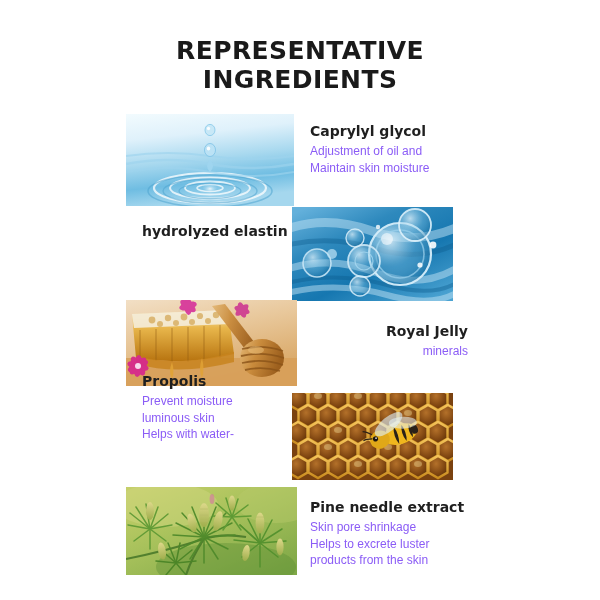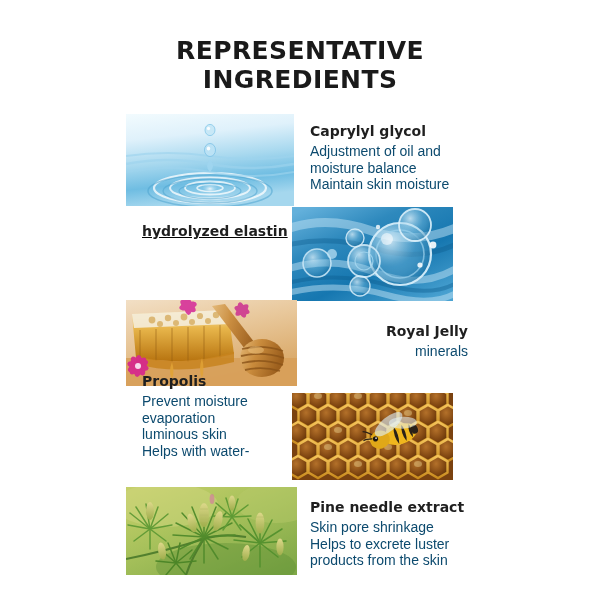--- a/index.html
+++ b/index.html
@@ -62,23 +62,23 @@
     font-family: "DejaVu Sans", sans-serif;
     font-weight: bold;
     font-size: 14px;
     line-height: 19px;
     color: #1f1f1f;
     margin: 0 0 2px 0;
     white-space: nowrap;
   }
   .ing-desc {
     font-family: "Liberation Sans", sans-serif;
-    font-size: 14px;
+    font-size: 12px;
     line-height: 16.5px;
-    color: #0c4a6e;
+    color: #8b5cf6;
     margin: 0;
   }
   .ing-desc span {
     display: block;
     white-space: nowrap;
   }
 </style>
 </head>
 <body>
 
@@ -130,21 +130,20 @@
         <ellipse cx="84" cy="16" rx="5" ry="5.6" fill="#c8e8f7" stroke="#85c8e8" stroke-width="0.8"></ellipse>
         <ellipse cx="82.5" cy="14.5" rx="1.6" ry="1.8" fill="#ffffff" opacity="0.9"></ellipse>
         <ellipse cx="82.5" cy="34.5" rx="1.7" ry="2" fill="#ffffff" opacity="0.9"></ellipse>
       </svg>
     </div>
 
     <div class="textblock" style="left:310px; top:122px; width:170px;">
       <p class="ing-name">Caprylyl glycol</p>
       <p class="ing-desc">
         <span>Adjustment of oil and</span>
-        <span>moisture balance</span>
         <span>Maintain skin moisture</span>
       </p>
     </div>
   </div>
 
   <div class="row">
 
     <div class="photo" style="left:292px; top:207px; width:161px; height:94px;">
       <svg viewBox="0 0 161 94" preserveAspectRatio="none">
         <defs>
@@ -179,21 +178,21 @@
         <circle cx="25" cy="56" r="14" fill="url(#bub1)" stroke="#cfeaf8" stroke-width="1.6" opacity="0.85"></circle>
         <circle cx="63" cy="31" r="9" fill="url(#bub1)" stroke="#ddf1fb" stroke-width="1.4" opacity="0.85"></circle>
         <circle cx="68" cy="79" r="10" fill="url(#bub1)" stroke="#ddf1fb" stroke-width="1.4" opacity="0.85"></circle>
         <circle cx="40" cy="47" r="5" fill="#bfe4f6" opacity="0.7"></circle>
         <circle cx="141" cy="38" r="3.4" fill="#ffffff" opacity="0.9"></circle>
         <circle cx="128" cy="58" r="2.6" fill="#ffffff" opacity="0.85"></circle>
         <circle cx="86" cy="20" r="2.2" fill="#ffffff" opacity="0.8"></circle>
       </svg>
     </div>
 
-    <div class="textblock" style="left:142px; top:222px; width:160px;text-decoration:underline;">
+    <div class="textblock" style="left:142px; top:222px; width:160px;">
       <p class="ing-name">hydrolyzed elastin</p>
     </div>
   </div>
 
   <div class="row">
 
     <div class="photo" style="left:126px; top:300px; width:171px; height:86px;">
       <svg viewBox="0 0 171 86" preserveAspectRatio="none">
         <defs>
           <linearGradient id="hbg" x1="0" y1="0" x2="0.4" y2="1">
@@ -380,21 +379,20 @@
           <ellipse cx="8" cy="-13" rx="17" ry="7" fill="#dff0f8" opacity="0.62" transform="rotate(-22 8 -13)"></ellipse>
           <ellipse cx="22" cy="-10" rx="14" ry="6" fill="#e8f5fb" opacity="0.55" transform="rotate(16 22 -10)"></ellipse>
         </g>
       </svg>
     </div>
 
     <div class="textblock" style="left:142px; top:372px; width:160px;">
       <p class="ing-name">Propolis</p>
       <p class="ing-desc">
         <span>Prevent moisture</span>
-        <span>evaporation</span>
         <span>luminous skin</span>
         <span>Helps with water-</span>
       </p>
     </div>
   </div>
 
   <div class="row">
 
     <div class="photo" style="left:126px; top:487px; width:171px; height:88px;">
       <svg viewBox="0 0 171 88" preserveAspectRatio="none">

